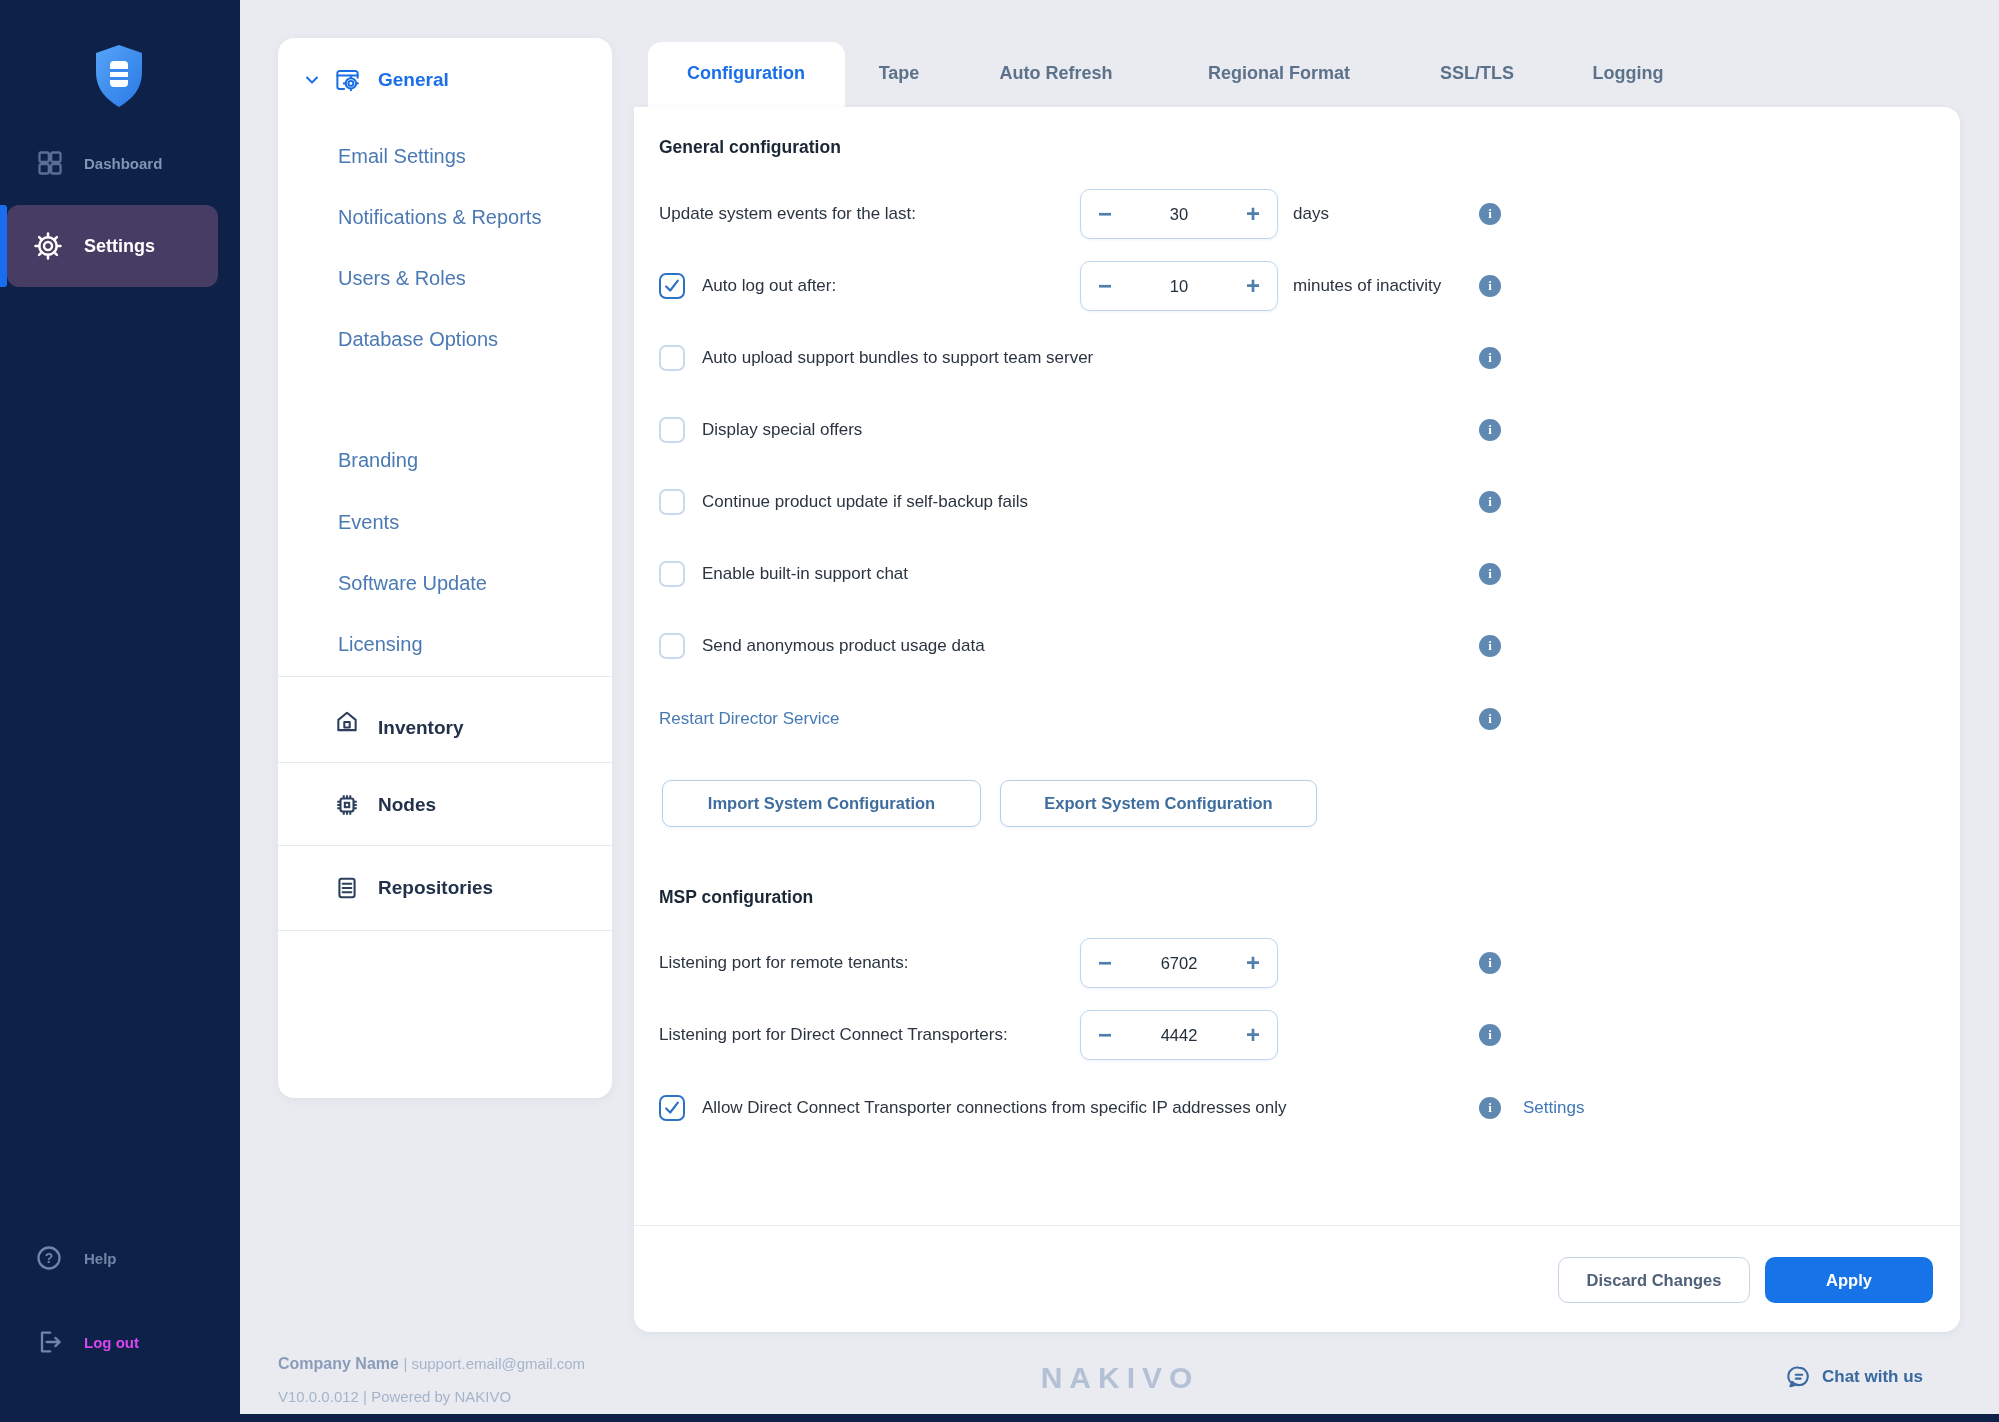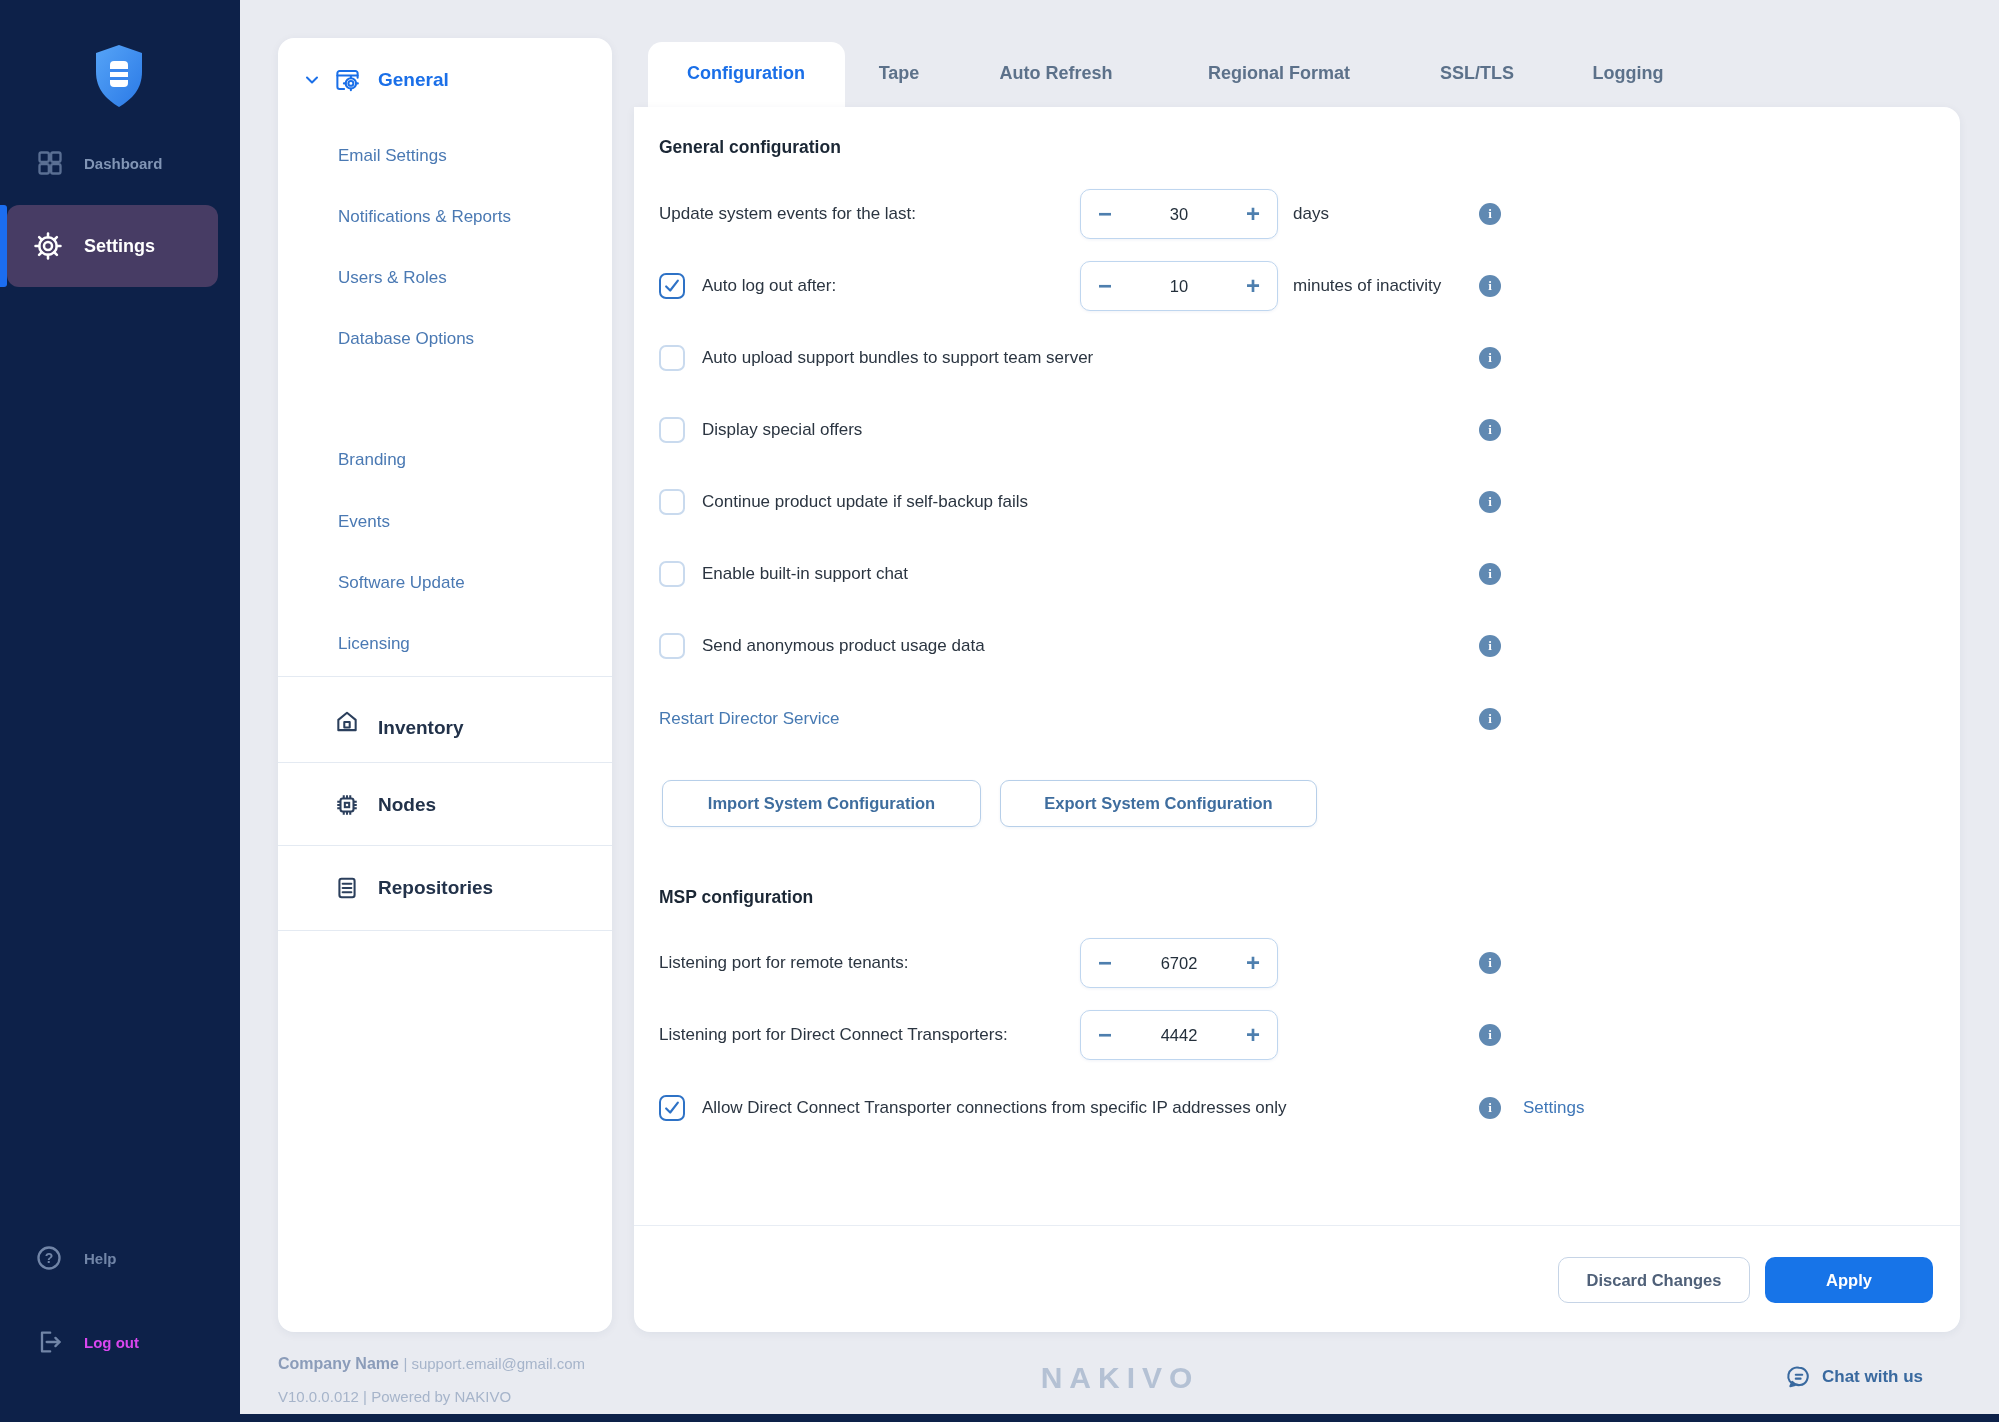--- a/index.html
+++ b/index.html
@@ -19,26 +19,26 @@
   .settings-active{
     position:absolute;left:7px;top:205px;width:211px;height:82px;
     background:#473c64;border-radius:12px;
   }
   .settings-accent{position:absolute;left:0;top:205px;width:7px;height:82px;background:#1b6df0;border-radius:0 3px 3px 0;}
   .settings-active .icon{position:absolute;left:26px;top:50%;transform:translateY(-50%);}
   .settings-active .side-label{position:absolute;left:77px;top:50%;transform:translateY(-50%);color:#ffffff;font-size:18px;}
 
   
   .navpanel{
-    left:278px;top:38px;width:334px;height:1294px;background:#ffffff;
+    left:278px;top:38px;width:334px;height:1060px;background:#ffffff;
     border-radius:16px;box-shadow:0 2px 10px rgba(25,45,90,.06);
   }
   .nav-row{position:absolute;left:0;width:334px;height:0;}
   .nav-row > *{position:absolute;transform:translateY(-50%);}
-  .nav-sub{color:#4a79b3;font-size:17px;white-space:nowrap;}
+  .nav-sub{color:#4a79b3;font-size:20px;white-space:nowrap;}
   .nav-section-label{color:#22324a;font-weight:bold;font-size:19px;white-space:nowrap;}
   .nav-divider{position:absolute;left:0;width:334px;height:1px;background:#e4eaf2;}
   .nav-active-box{
     position:absolute;left:38px;top:334px;width:272px;height:55px;
     background:#dceafc;border-radius:9px;
   }
   .nav-active-box span{
     position:absolute;left:22px;top:50%;transform:translateY(-50%);
     color:#1a6fe8;font-weight:bold;font-size:17px;white-space:nowrap;
   }

